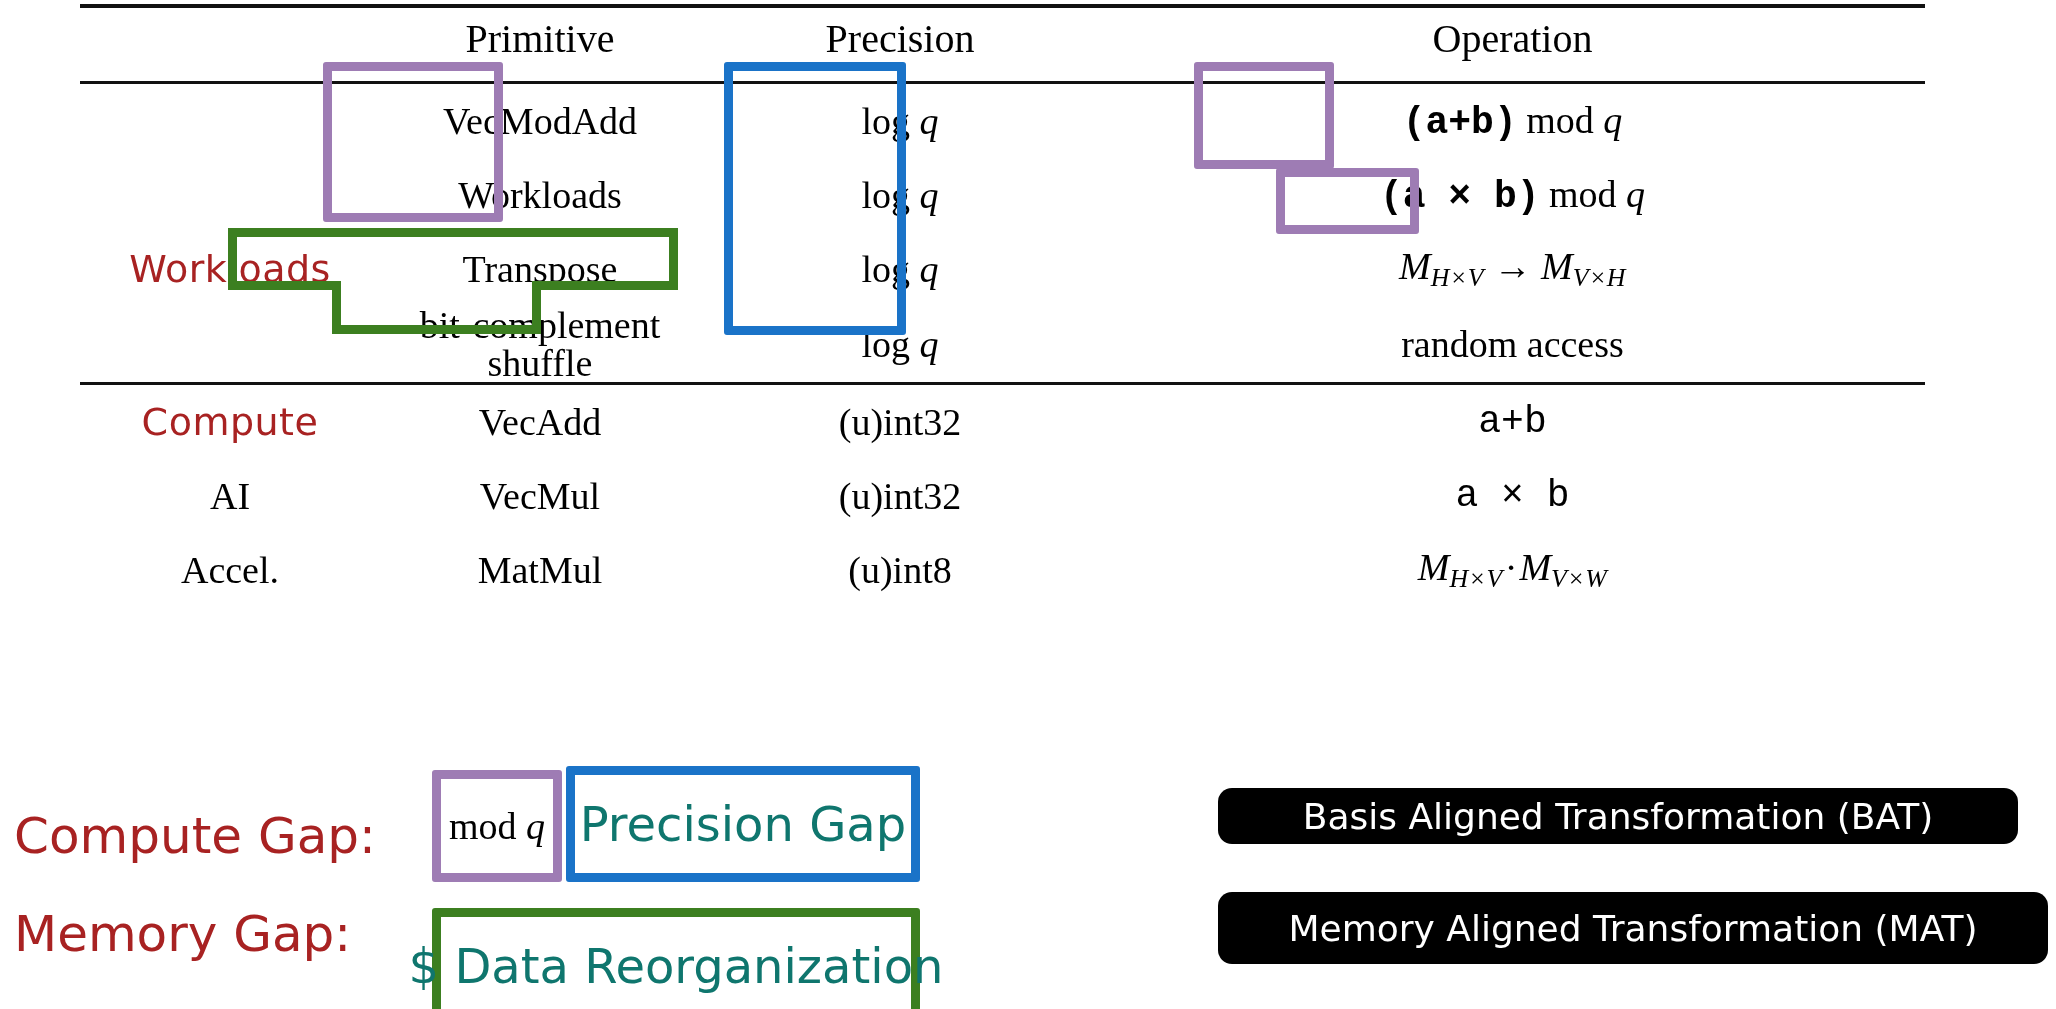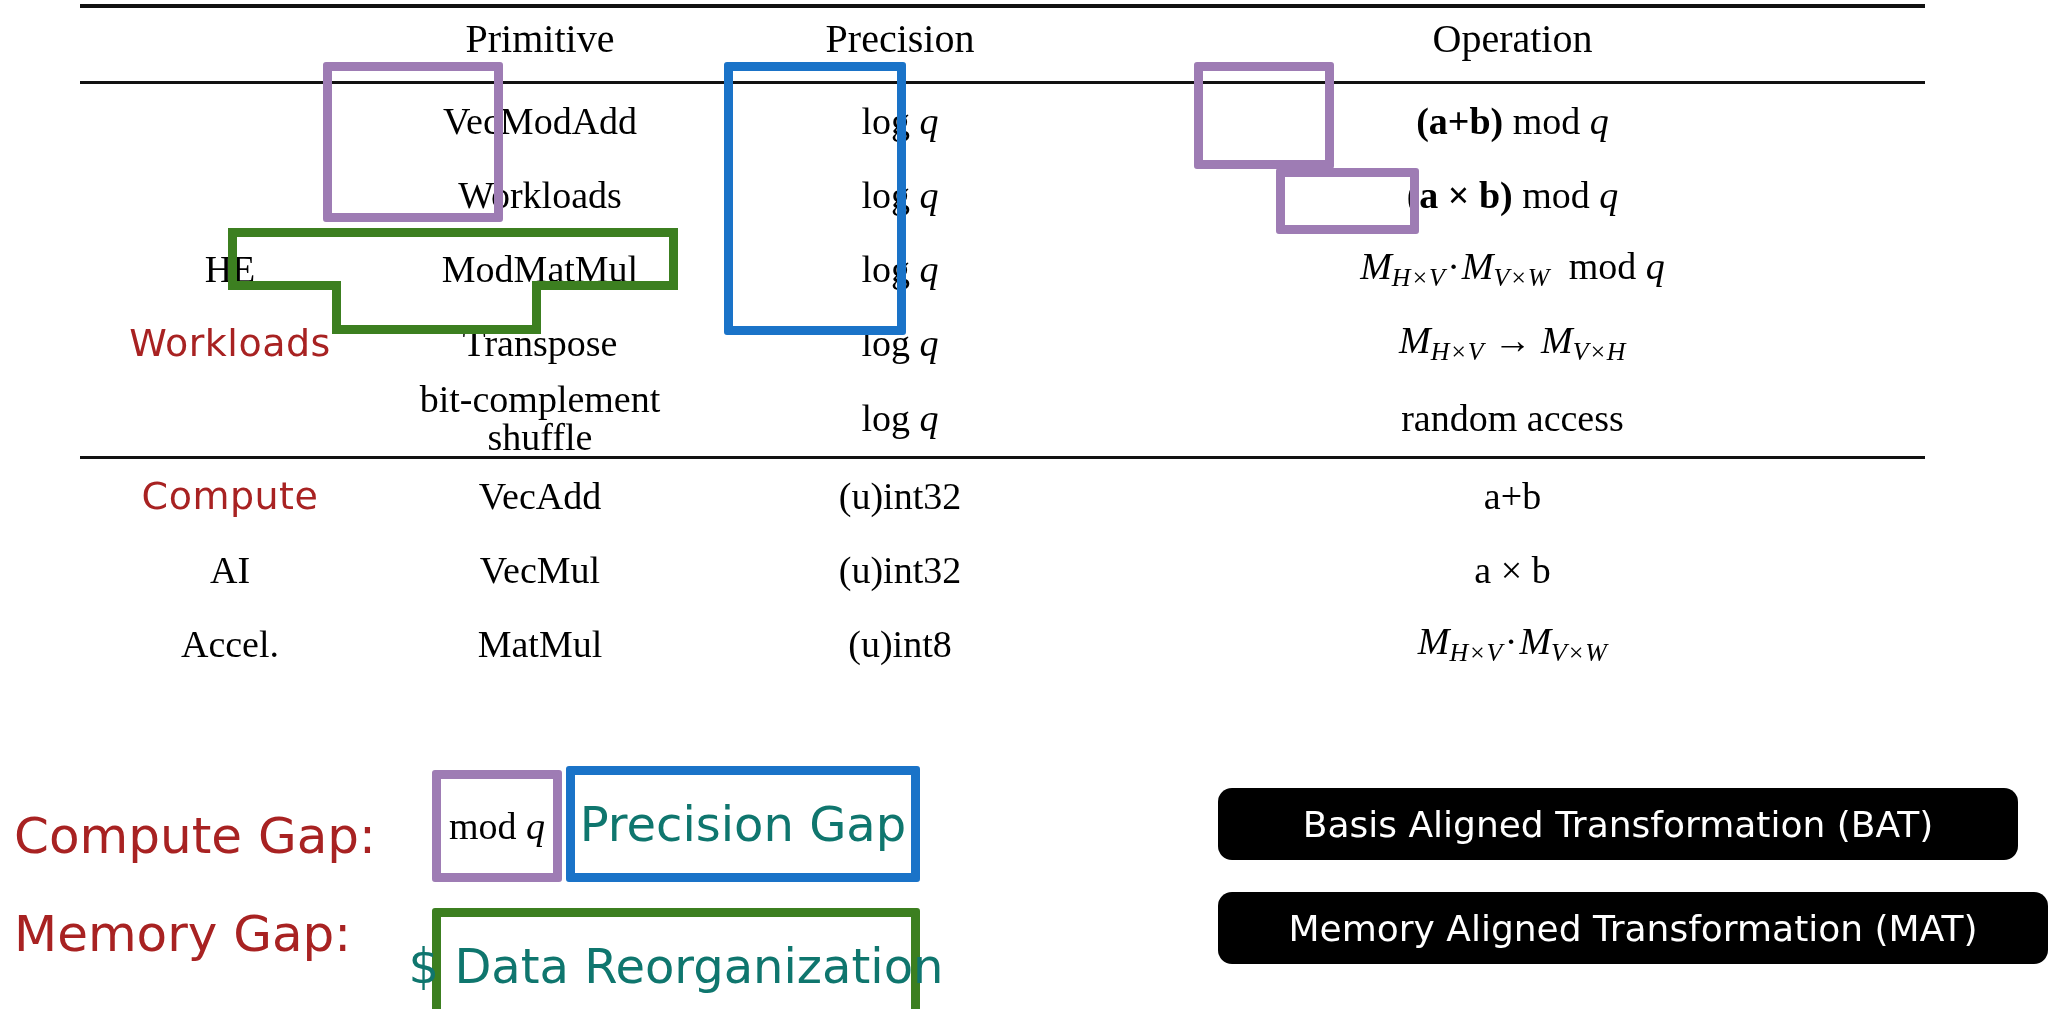--- a/index.html
+++ b/index.html
@@ -52,21 +52,21 @@
     color: #A82222;
     font-family: "DejaVu Sans", "Liberation Sans", sans-serif;
     font-weight: bold;
     font-size: 40px;
     letter-spacing: 0.5px;
   }
   .cat-label { font-size: 38px; }
 
   .math { font-family: "Liberation Serif", "DejaVu Serif", serif; }
   .math i, .mi { font-style: italic; }
-  .bf { font-weight: bold; }
+  .bf { font-weight: bold; font-family: Liberation Mono, monospace; }
   .sub {
     font-size: 0.68em;
     vertical-align: -0.28em;
     font-style: italic;
     letter-spacing: 0.5px;
   }
   .dot { font-style: normal; padding: 0 2px; }
 
   
   .hl {
@@ -165,28 +165,20 @@
 
       <tr>
         <td class="cat-label"></td>
         <td>Workloads</td>
         <td class="math">log&nbsp;<span class="mi">q</span></td>
         <td class="math">
           <span class="bf">(a × b)</span>&nbsp;<span>mod</span>&nbsp;<span class="mi">q</span>
         </td>
       </tr>
 
-      <tr>
-        <td class="cat-label">HE</td>
-        <td>ModMatMul</td>
-        <td class="math">log&nbsp;<span class="mi">q</span></td>
-        <td class="math">
-          <span class="mi">M</span><span class="sub">H×V</span><span class="dot">·</span><span class="mi">M</span><span class="sub">V×W</span>&nbsp;&nbsp;<span>mod</span>&nbsp;<span class="mi">q</span>
-        </td>
-      </tr>
 
       <tr>
         <td class="wl-label">Workloads</td>
         <td>Transpose</td>
         <td class="math">log&nbsp;<span class="mi">q</span></td>
         <td class="math">
           <span class="mi">M</span><span class="sub">H×V</span>&nbsp;<span>→</span>&nbsp;<span class="mi">M</span><span class="sub">V×H</span>
         </td>
       </tr>
 
@@ -259,21 +251,21 @@
 <div class="chip purple" style="position:absolute; left:432px; top:770px; width:130px; height:112px;">
   <span class="txt-serif">
     <span>mod</span>&nbsp;<span class="mi">q</span>
   </span>
 </div>
 
 <div class="chip blue" style="position:absolute; left:566px; top:766px; width:354px; height:116px;">
   <span class="txt-sans">Precision Gap</span>
 </div>
 
-<div class="pill" style="left:1218px; top:788px; width:800px; height:72px;">
+<div class="pill" style="left:1218px; top:788px; width:800px; height:56px;">
   <span>Basis Aligned Transformation (BAT)</span>
 </div>
 
 <div class="gap-row" style="left:14px; top:888px; height:92px;">
   <span class="gap-label">Memory Gap:</span>
 </div>
 
 <div class="chip green" style="position:absolute; left:432px; top:908px; width:488px; height:116px;">
   <span class="txt-sans">$ Data Reorganization</span>
 </div>

